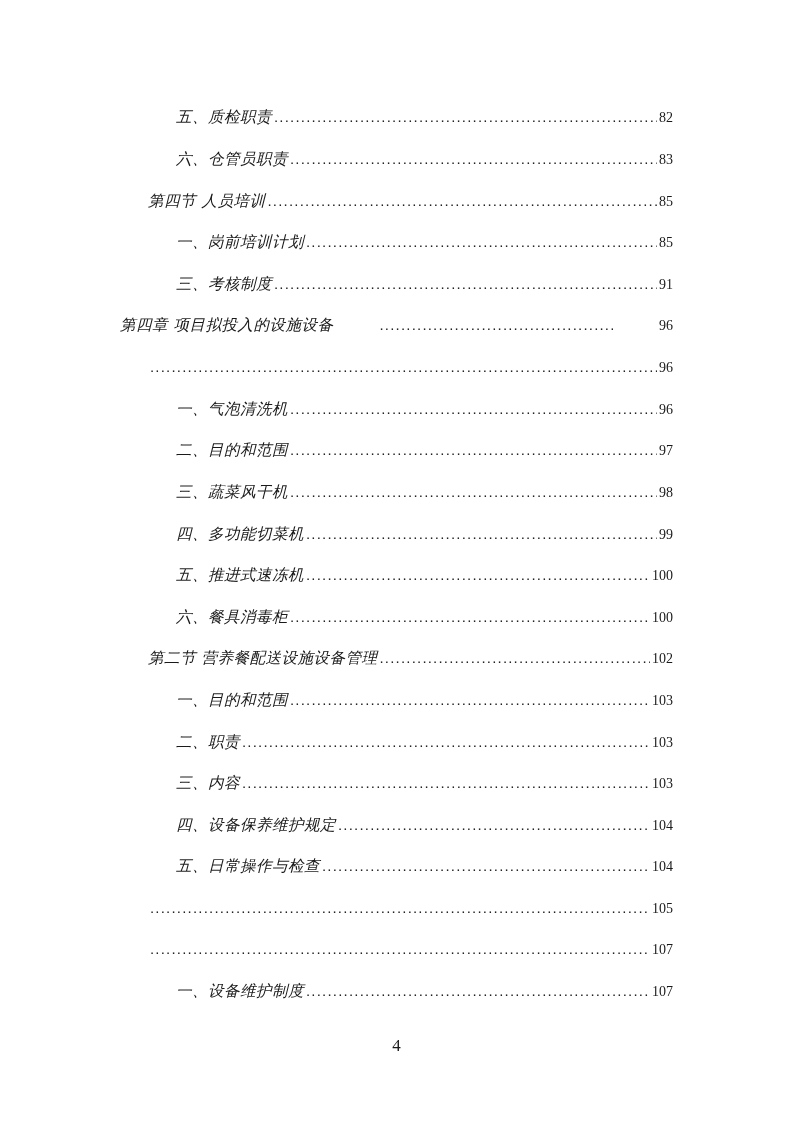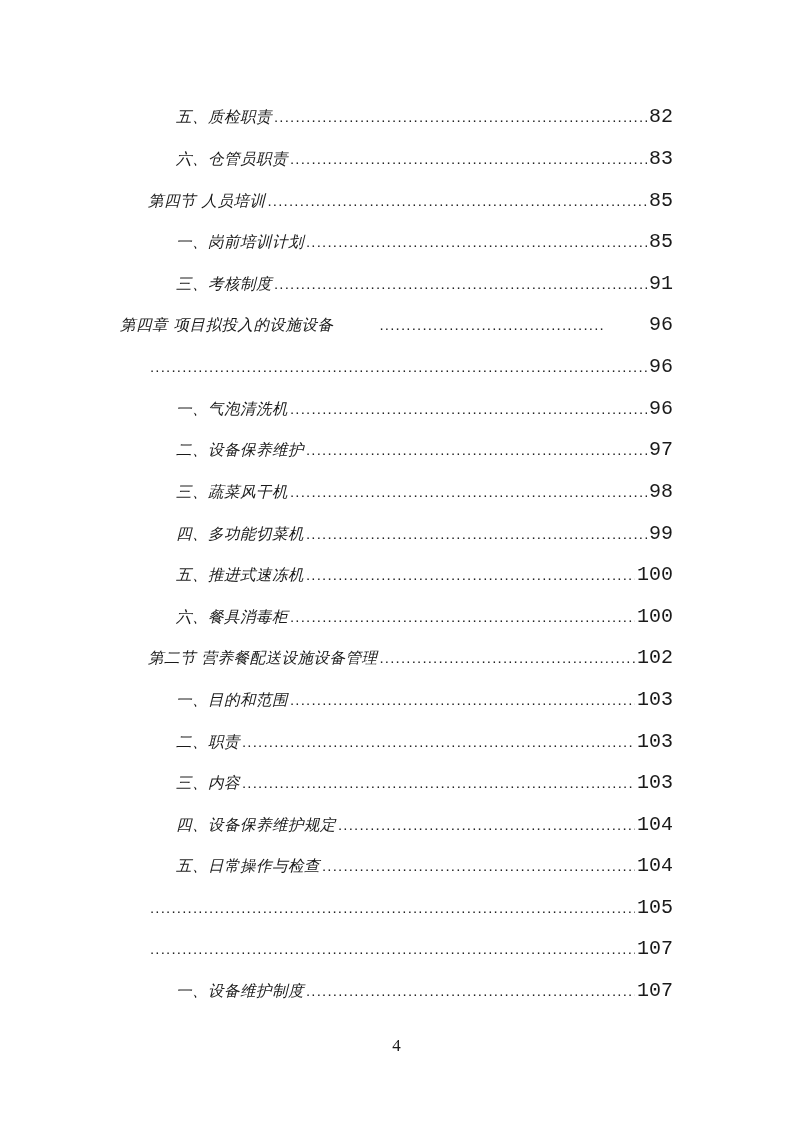--- a/index.html
+++ b/index.html
@@ -8,21 +8,21 @@
   .toc { position: absolute; left: 0; top: 97px; width: 793px; }
   .row { position: absolute; height: 24px; display: flex; align-items: baseline;
          right: 120px; font-size: 15.5px; line-height: 24px; }
   .row.lvl0 { left: 120px; gap: 44px; }
   .row.lvl1 { left: 148px; }
   .row.lvl2 { left: 176px; }
   .title { white-space: nowrap; letter-spacing: 0.5px; font-style: italic; }
   .leader { flex: 1; overflow: hidden; white-space: nowrap; margin: 0 2px;
             font-family: "Liberation Sans", sans-serif; font-size: 15px; letter-spacing: 1.2px; color: #222; }
   .leader::before { content: "................................................................................................................................................................................"; }
-  .page { white-space: nowrap; font-family: Liberation Mono, monospace; font-size: 20px; }
+  .page { white-space: nowrap; font-family: Liberation Serif, serif; font-size: 14px; }
   .footer { position: absolute; top: 1036px; left: 0; width: 793px; text-align: center;
             font-family: "Liberation Serif", serif; font-size: 17px; }
 </style>
 </head>
 <body>
 
 <div class="toc">
   <div class="row lvl2" style="top:8px">
       <span class="title">五、质检职责</span>
       <span class="leader"></span>
@@ -56,21 +56,21 @@
   <div class="row lvl1" style="top:258px">
       <span class="leader"></span>
       <span class="page">96</span>
     </div>
   <div class="row lvl2" style="top:300px">
       <span class="title">一、气泡清洗机</span>
       <span class="leader"></span>
       <span class="page">96</span>
     </div>
   <div class="row lvl2" style="top:341px">
-      <span class="title">二、设备保养维护</span>
+      <span class="title">二、目的和范围</span>
       <span class="leader"></span>
       <span class="page">97</span>
     </div>
   <div class="row lvl2" style="top:383px">
       <span class="title">三、蔬菜风干机</span>
       <span class="leader"></span>
       <span class="page">98</span>
     </div>
   <div class="row lvl2" style="top:425px">
       <span class="title">四、多功能切菜机</span>

